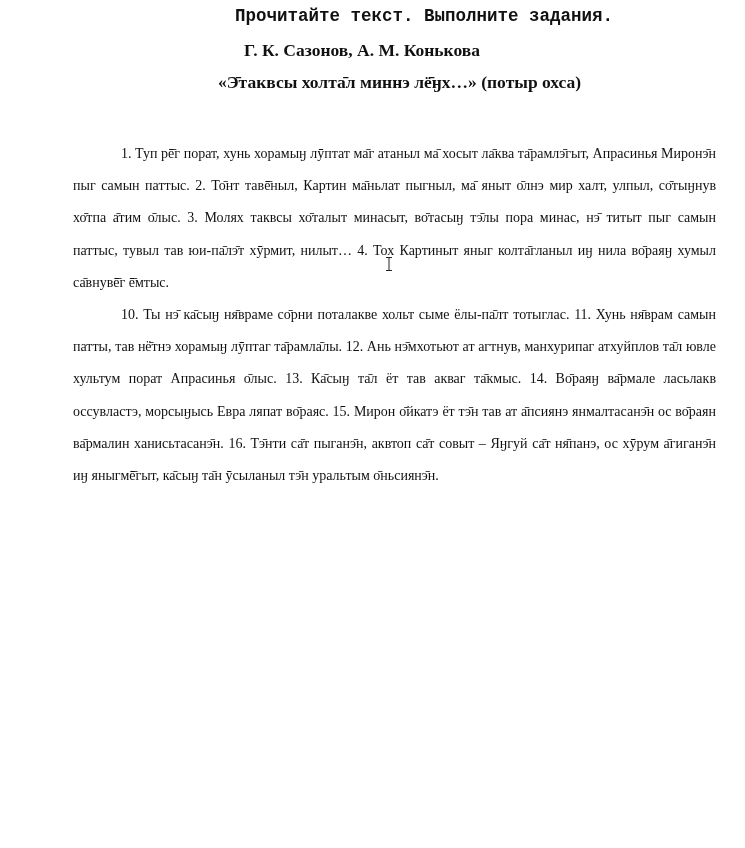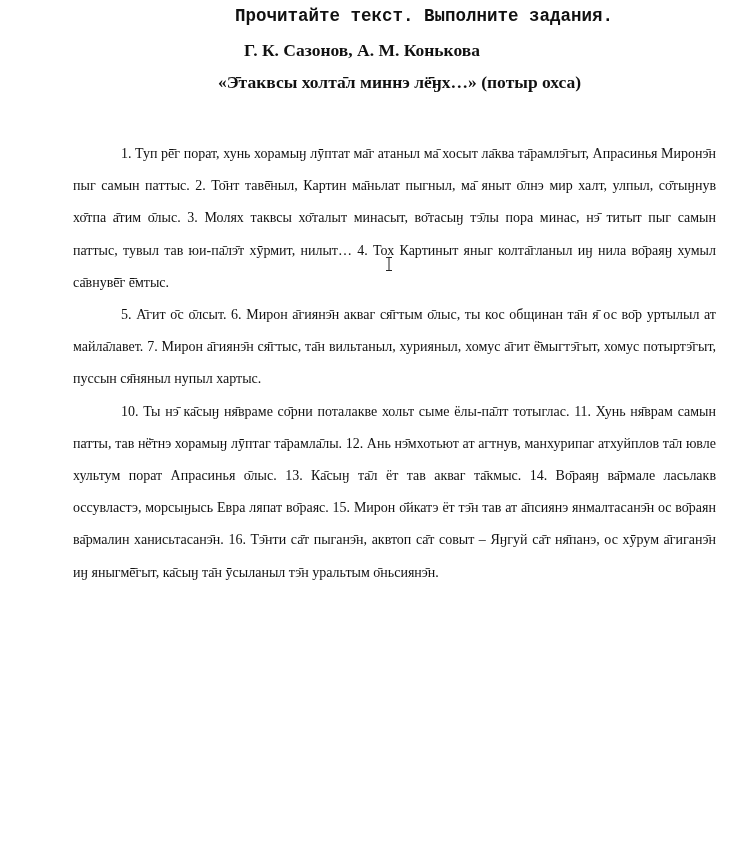--- a/index.html
+++ b/index.html
@@ -28,21 +28,20 @@
 <body>
 
 <div class="header">
   <div class="h-line" id="h1">Прочитайте текст. Выполните задания.</div>
   <div class="h-line" id="h2">Г. К. Сазонов, А. М. Конькова</div>
   <div class="h-line" id="h3">«Э̄таквсы холта̄л миннэ лё̄ӈх…» (потыр охса)</div>
 </div>
 
 <div class="body-text">
   <p class="para">1. Туп рē̄г порат, хунь хорамыӈ лӯптат ма̄г атаныл ма̄ хосыт ла̄ква та̄рамлэ̄гыт, Апрасинья Миронэ̄н пыг самын паттыс. 2. То̄нт тавē̄ныл, Картин ма̄ньлат пыгныл, ма̄ яныт о̄лнэ мир халт, улпыл, со̄тыӈнув хо̄тпа а̄тим о̄лыс. 3. Молях таквсы хо̄талыт минасыт, во̄тасыӈ тэ̄лы пора минас, нэ̄ титыт пыг самын паттыс, тувыл тав юи-па̄лэ̄т хӯрмит, нилыт… 4. Тох Картиныт яныг колта̄гланыл иӈ нила во̄раяӈ хумыл са̄внувē̄г ē̄мтыс.</p>
-  <p class="para">5. А̄гит о̄с о̄лсыт. 6. Мирон а̄гиянэ̄н акваг ся̄гтым о̄лыс, ты кос общинан та̄н я̄ ос во̄р уртылыл ат майла̄лавет. 7. Мирон а̄гиянэ̄н ся̄гтыс, та̄н вильтаныл, хурияныл, хомус а̄гит ё̄мыгтэ̄гыт, хомус потыртэ̄гыт, пуссын ся̄няныл нупыл хартыс.</p>
   <p class="para">10. Ты нэ̄ ка̄сыӈ ня̄враме со̄рни поталакве хольт сыме ёлы-па̄лт тотыглас. 11. Хунь ня̄врам самын патты, тав нё̄тнэ хорамыӈ лӯптаг та̄рамла̄лы. 12. Ань нэ̄мхотьют ат агтнув, манхурипаг атхуйплов та̄л ювле хультум порат Апрасинья о̄лыс. 13. Ка̄сыӈ та̄л ёт тав акваг та̄кмыс. 14. Во̄раяӈ ва̄рмале ласьлакв оссувластэ, морсыӈысь Евра ляпат во̄раяс. 15. Мирон о̄йкатэ ёт тэ̄н тав ат а̄псиянэ янмалтасанэ̄н ос во̄раян ва̄рмалин ханисьтасанэ̄н. 16. Тэ̄нти са̄т пыганэ̄н, аквтоп са̄т совыт – Яӈгуй са̄т ня̄панэ, ос хӯрум а̄гиганэ̄н иӈ яныгмē̄гыт, ка̄сыӈ та̄н ӯсыланыл тэ̄н уральтым о̄ньсиянэ̄н.</p>
 </div>
 
 <div class="cursor">
   <svg width="8" height="14" viewBox="0 0 8 14">
     <line x1="1" y1="0.5" x2="7" y2="0.5" stroke="#222" stroke-width="1"></line>
     <line x1="4" y1="0.5" x2="4" y2="13.5" stroke="#222" stroke-width="1"></line>
     <line x1="1" y1="13.5" x2="7" y2="13.5" stroke="#222" stroke-width="1"></line>
   </svg>
 </div>

